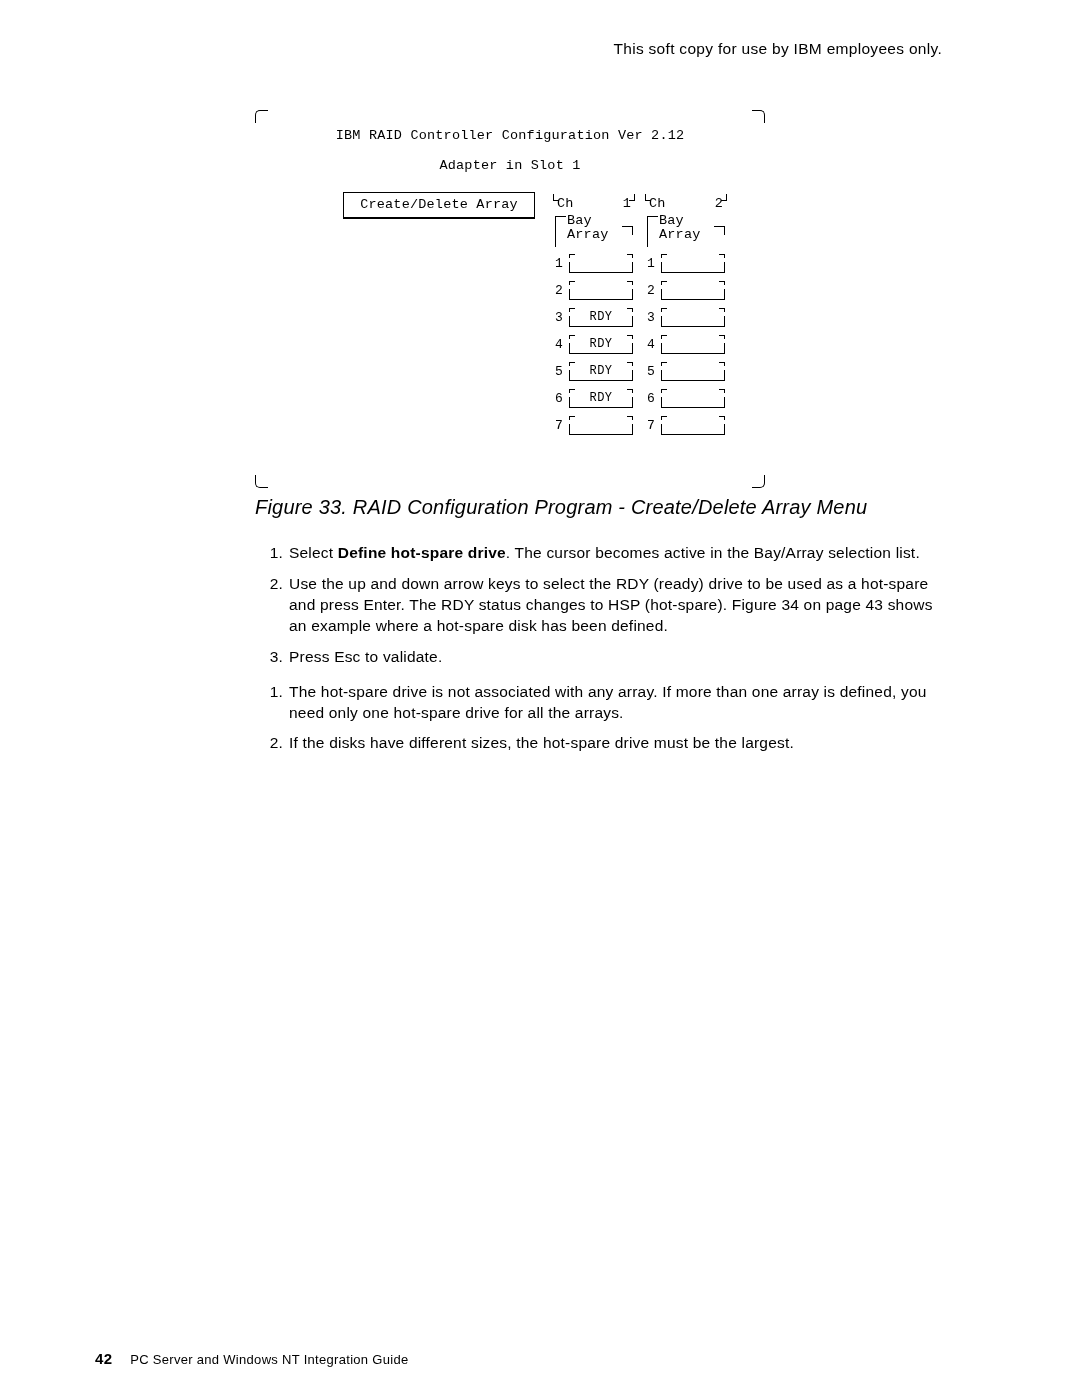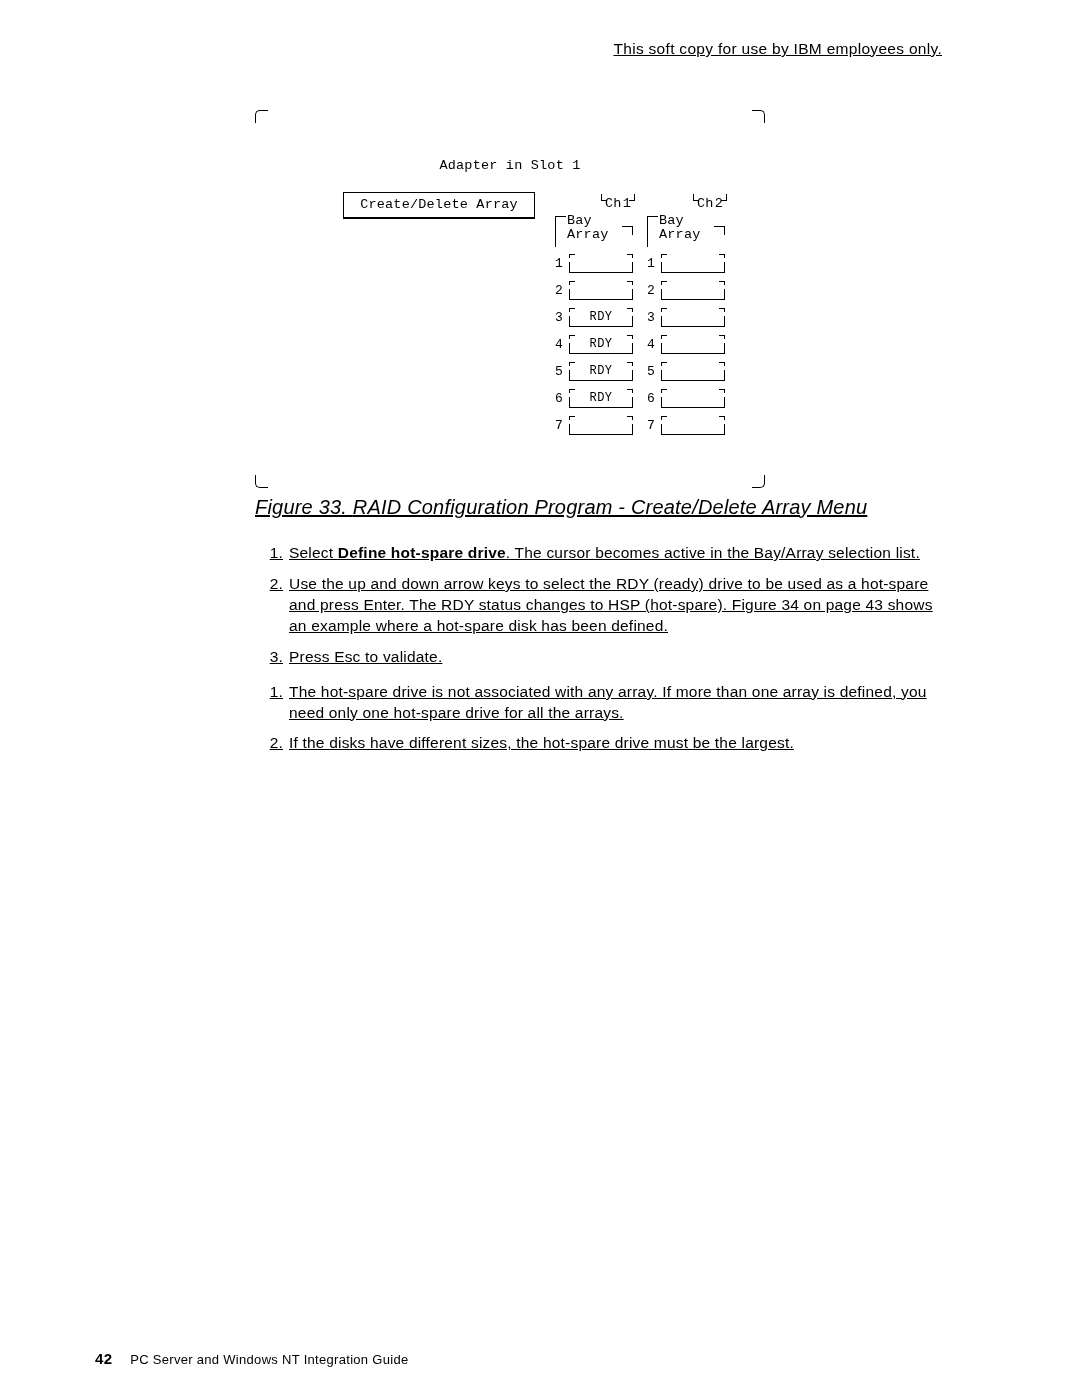--- a/index.html
+++ b/index.html
@@ -9,21 +9,20 @@
     font-family: Arial, Helvetica, sans-serif;
     color: #000;
     font-size: 16px;
   }
   .page {
     width: 1072px;
     height: 1397px;
     position: relative;
     box-sizing: border-box;
     padding: 40px 130px 30px 95px;
-    text-decoration: underline;
   }
   .header-note {
     text-align: right;
     font-size: 15.5px;
     letter-spacing: 0.3px;
     margin-bottom: 52px;
     padding-right: 0;
   }
   .figure-frame {
     margin-left: 160px;
@@ -84,21 +83,20 @@
     top: 86px;
     width: 78px;
   }
   .channel-col.c1 { left: 300px; }
   .channel-col.c2 { left: 392px; }
 
   .ch-header {
     position: relative;
     height: 16px;
     margin-bottom: 4px;
-    margin-left: 48px;
   }
   .ch-label-left {
     position: absolute;
     left: 2px;
     top: 0;
   }
   .ch-label-right {
     position: absolute;
     right: 2px;
     top: 0;
@@ -216,20 +214,21 @@
 <div class="page">
 
   <div class="header-note">This soft copy for use by IBM employees only.</div>
 
   <div class="figure-frame">
     <div class="frame-corner tl"></div>
     <div class="frame-corner tr"></div>
     <div class="frame-corner bl"></div>
     <div class="frame-corner br"></div>
 
+    <div class="frame-title">IBM RAID Controller Configuration Ver 2.12</div>
     <div class="frame-subtitle">Adapter in Slot 1</div>
 
     <div class="menu-box">
       <div class="menu-title">Create/Delete Array</div>
     </div>
 
     <div class="channel-col c1">
       <div class="ch-header">
         <span class="ch-notch l"></span>
         <span class="ch-label-left">Ch</span>

